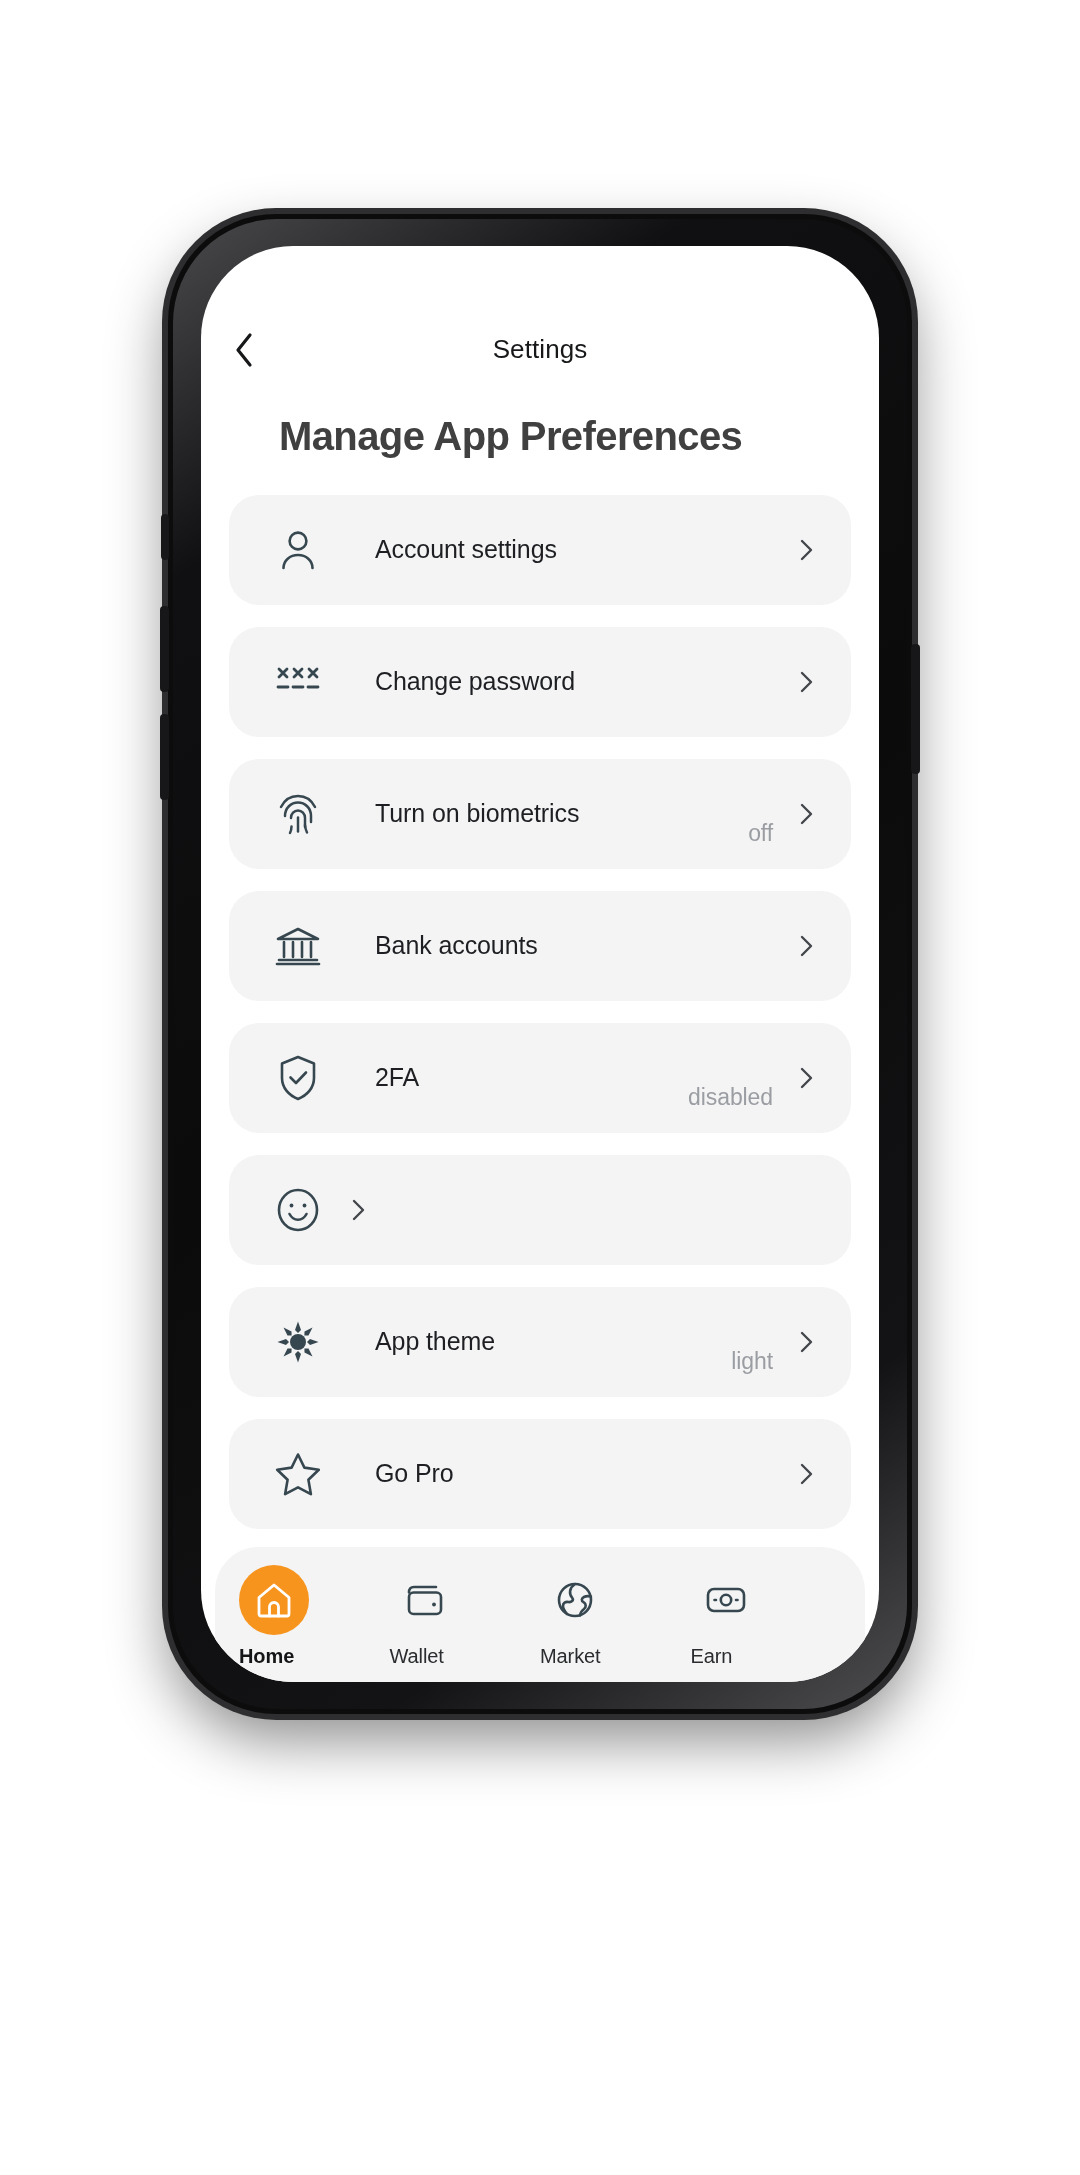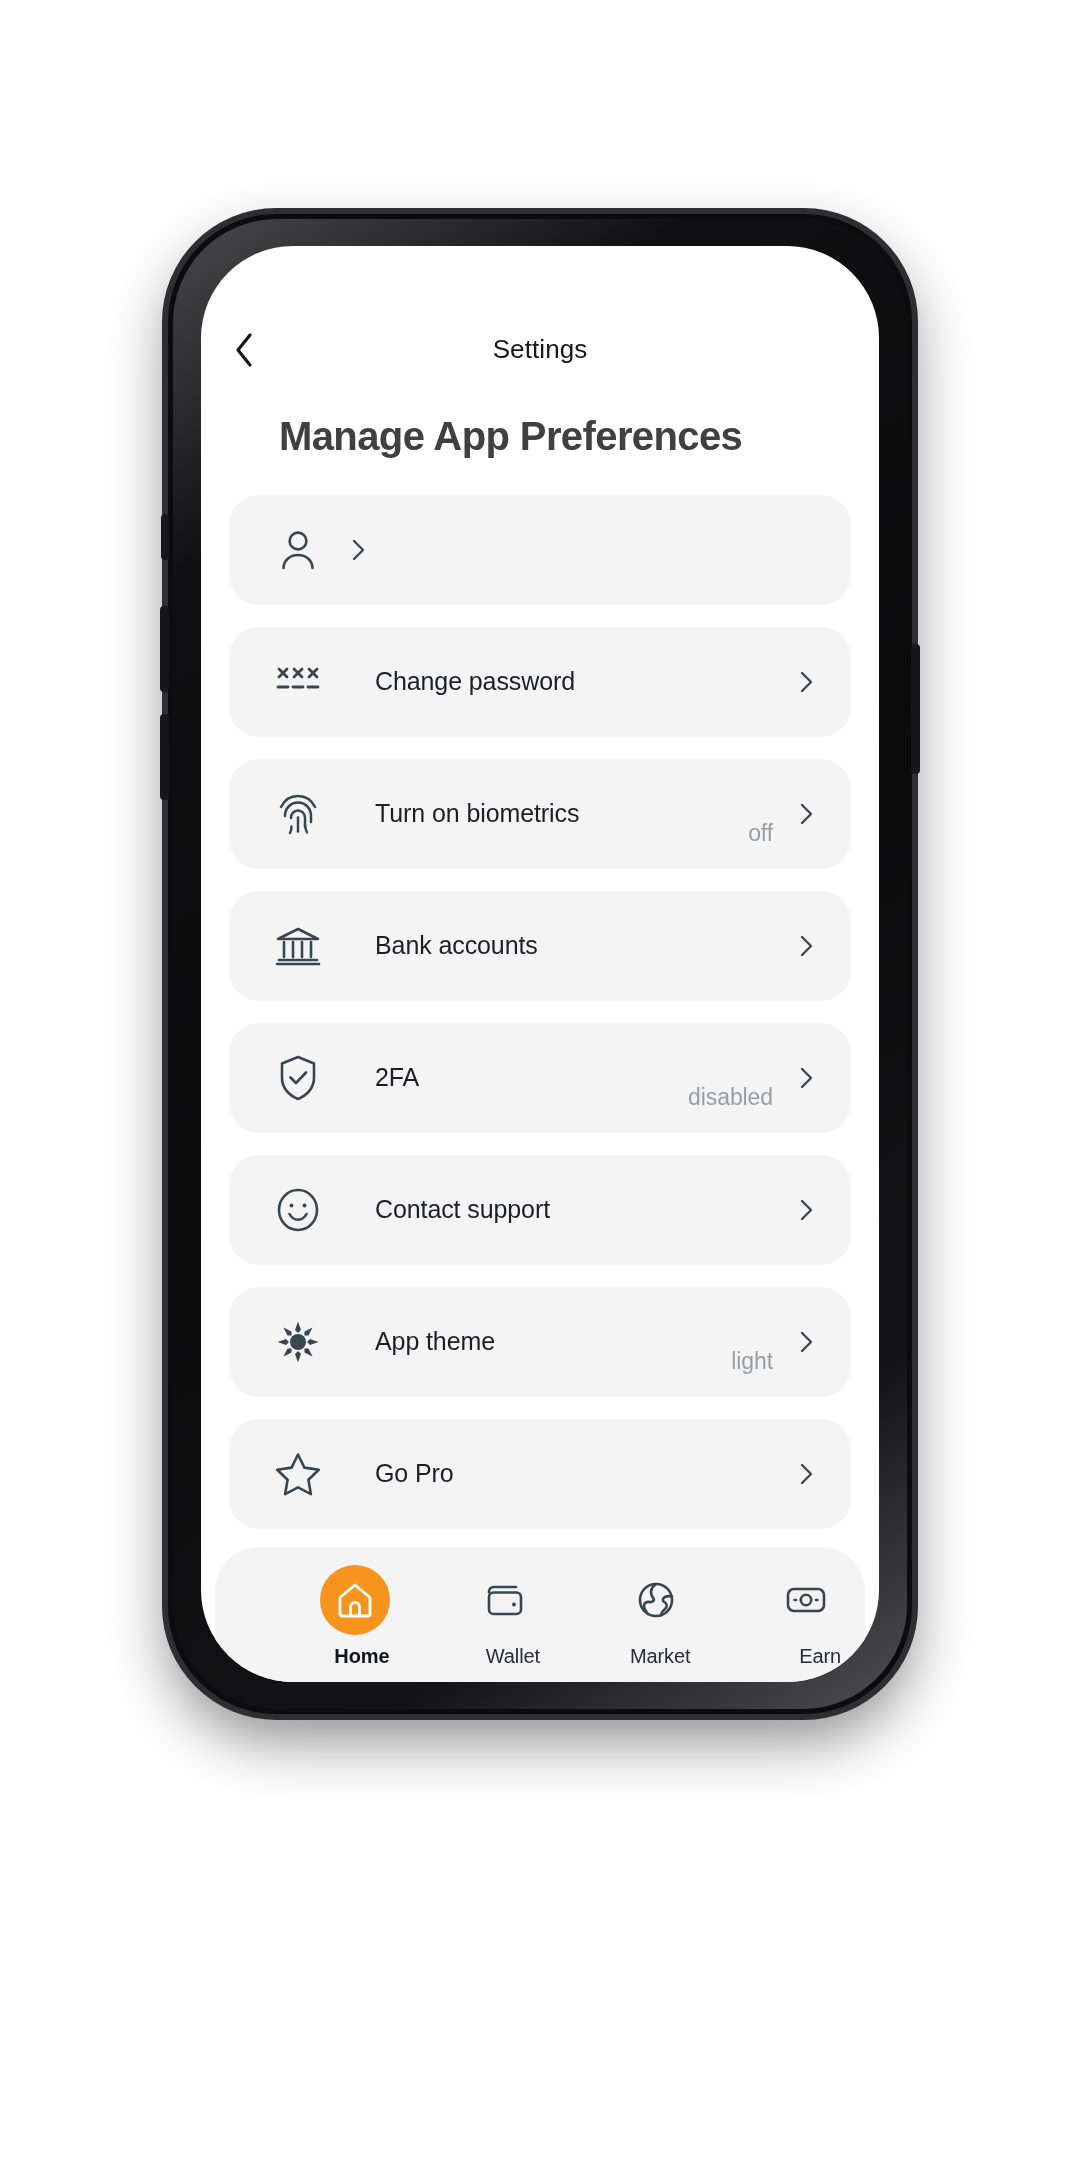--- a/index.html
+++ b/index.html
@@ -129,21 +129,21 @@
     height: 140px;
     background: #f4f4f5;
     border-top-left-radius: 44px;
     border-top-right-radius: 44px;
     display: flex; align-items: flex-start;
     padding: 18px 24px 0 24px;
   }
   .tab {
     flex: 1;
     display: flex; flex-direction: column;
-    align-items: flex-end; gap: 10px;
+    align-items: flex-start; gap: 10px;
     cursor: pointer;
   }
   .tab-ico {
     width: 70px; height: 70px;
     display: flex; align-items: center; justify-content: center;
     color: #37474f;
     border-radius: 50%;
   }
   .tab.active .tab-ico {
     background: #F7941D;
@@ -182,20 +182,21 @@
 
         <div class="list">
 
           <div class="row">
             <span class="row-icon">
               <svg width="40" height="44" viewBox="0 0 40 44" fill="none" stroke="currentColor" stroke-width="2.6" stroke-linecap="round" stroke-linejoin="round">
                 <circle cx="20" cy="13" r="8.4"></circle>
                 <path d="M5.5 40c0-7.6 6.5-13 14.5-13s14.5 5.4 14.5 13"></path>
               </svg>
             </span>
+            <span class="row-label">Account settings</span>
             <span class="row-value"></span>
             <span class="chev">
               <svg width="22" height="22" viewBox="0 0 22 22" fill="none" stroke="currentColor" stroke-width="2.4" stroke-linecap="round" stroke-linejoin="round">
                 <path d="M7 2 L16 11 L7 20"></path>
               </svg>
             </span>
           </div>
 
           <div class="row">
             <span class="row-icon">
@@ -271,21 +272,20 @@
 
           <div class="row">
             <span class="row-icon">
               <svg width="46" height="46" viewBox="0 0 46 46" fill="none" stroke="currentColor" stroke-width="2.6" stroke-linecap="round" stroke-linejoin="round">
                 <ellipse cx="23" cy="23" rx="19" ry="20"></ellipse>
                 <circle cx="16.5" cy="18.5" r="1.9" fill="currentColor" stroke="none"></circle>
                 <circle cx="29.5" cy="18.5" r="1.9" fill="currentColor" stroke="none"></circle>
                 <path d="M14.5 27c2 3.8 5 5.7 8.5 5.7S29.5 30.8 31.5 27"></path>
               </svg>
             </span>
-            <span class="row-label">Contact support</span>
             <span class="row-value"></span>
             <span class="chev">
               <svg width="22" height="22" viewBox="0 0 22 22" fill="none" stroke="currentColor" stroke-width="2.4" stroke-linecap="round" stroke-linejoin="round">
                 <path d="M7 2 L16 11 L7 20"></path>
               </svg>
             </span>
           </div>
 
           <div class="row">
             <span class="row-icon">

